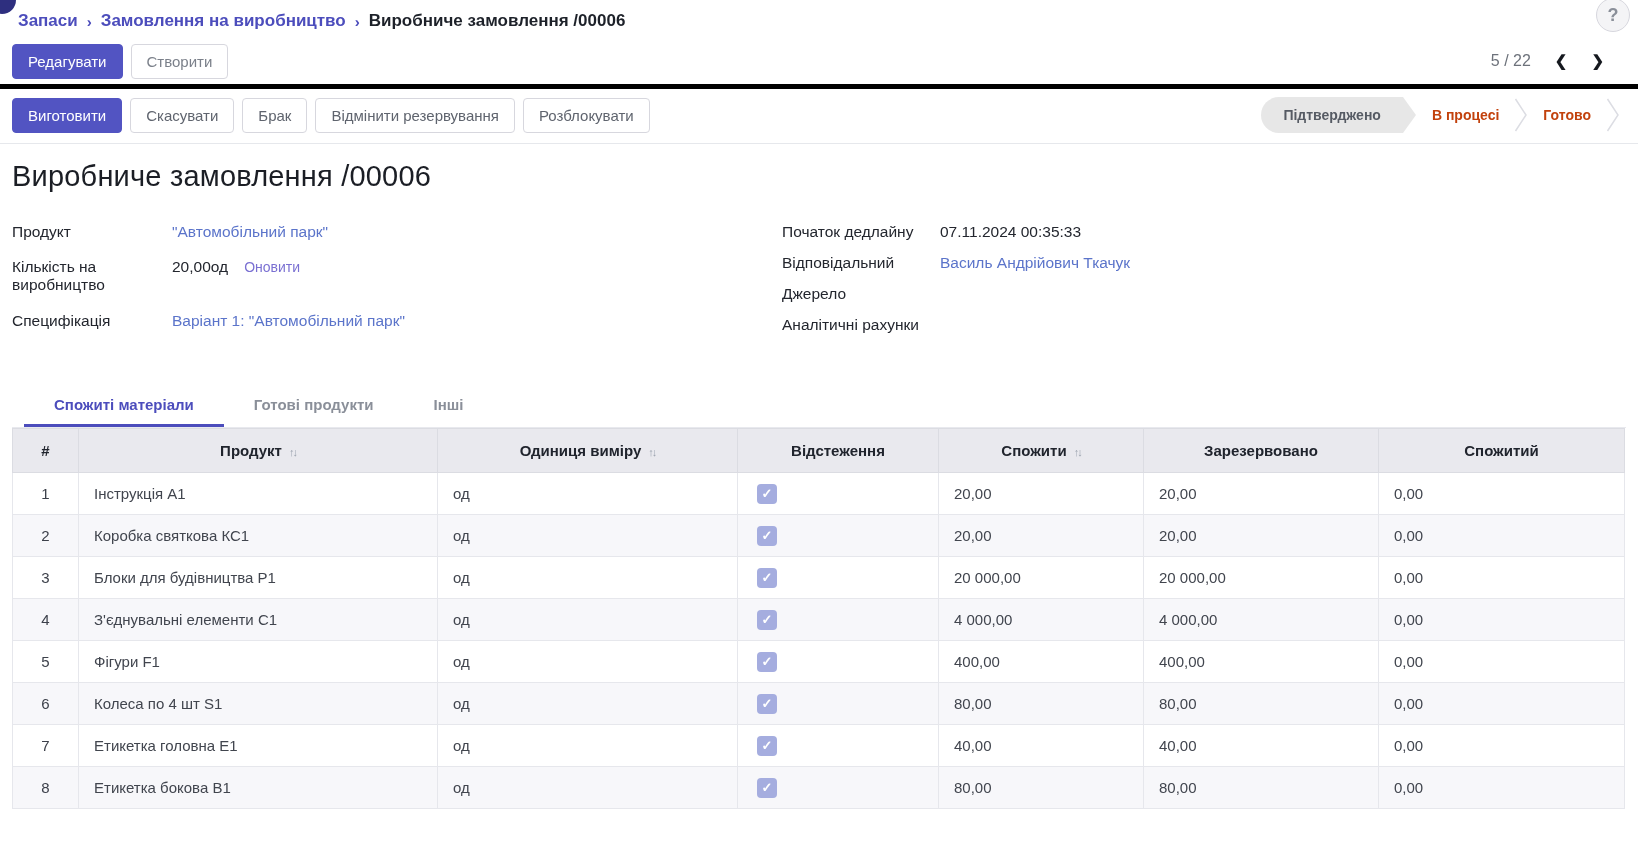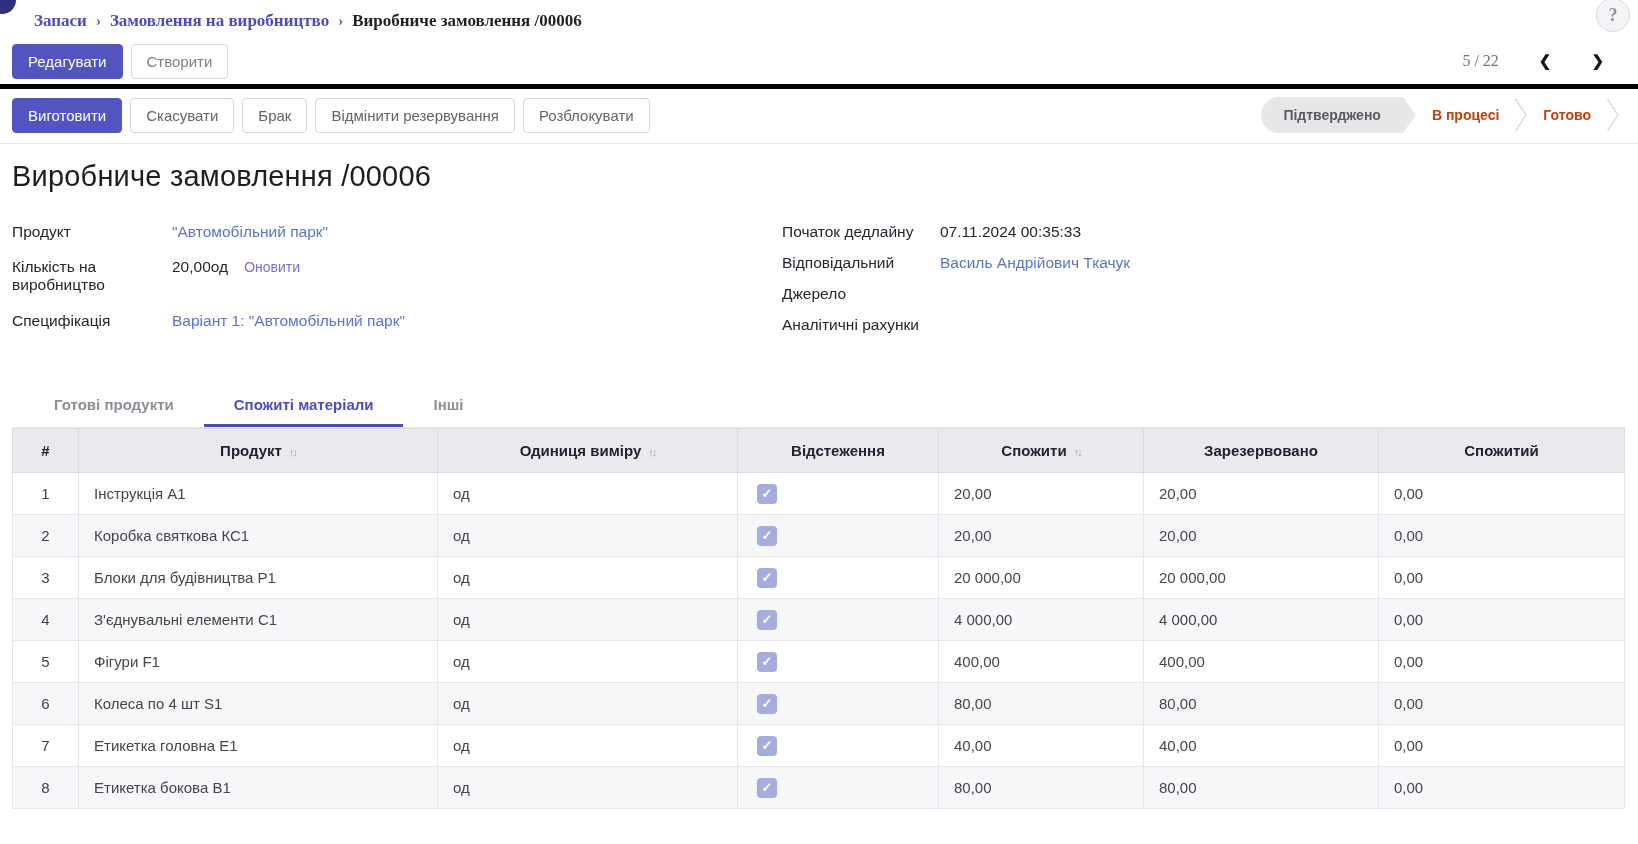--- a/index.html
+++ b/index.html
@@ -3,40 +3,40 @@
 <meta charset="utf-8">
 <style>
   * { box-sizing: border-box; }
   html,body { margin:0; padding:0; }
   body {
     width:1638px; height:844px; overflow:hidden; position:relative;
     background:#ffffff; color:#374151;
     font-family:"Liberation Sans", sans-serif;
   }
   
-  .topbar { position:relative; height:38px; display:flex; align-items:center; padding:4px 28px 0;font-family:Liberation Serif, serif; }
+  .topbar { position:relative; height:38px; display:flex; align-items:center; padding:4px 12px 0; }
   .logo-fragment { position:absolute; top:-14px; left:-12px; width:28px; height:28px; border-radius:50%; background:#2e2f7f; }
   .breadcrumb { font-size:17px; font-weight:700; color:#4c4dbc; display:flex; align-items:center; gap:9px; margin-left:6px; }
   .crumb-link { color:#4c4dbc; cursor:pointer; }
   .crumb-sep { color:#4c4dbc; font-size:15px; }
   .crumb-current { color:#1d2129; }
   .help-circle { position:absolute; top:-2px; right:8px; width:34px; height:34px; border-radius:50%;
     border:1px solid #d7d7de; background:#f4f4f6; color:#8a8f99; font-size:18px; font-weight:600;
     display:flex; align-items:center; justify-content:center; cursor:pointer; }
 
   
   .controlbar { display:flex; align-items:center; padding:6px 34px 6px 12px; height:46px; }
   .btn { font-size:15px; padding:8px 15px; border-radius:4px; border:1px solid transparent; cursor:pointer;
     font-family:"Liberation Sans", sans-serif; white-space:nowrap; }
   .btn-primary { background:#5254c2; color:#fff; border-color:#5254c2; }
   .btn-outline { background:#fff; border-color:#d7d7de; color:#7b808a; }
   .btn + .btn { margin-left:8px; }
   .menus { display:flex; gap:36px; margin-left:262px; color:#8b909a; font-size:16px; }
   .menu-item { display:flex; align-items:center; gap:9px; cursor:pointer; }
-  .pager { margin-left:auto; display:flex; align-items:flex-start; gap:40px; font-size:16px; color:#6d727b;font-family:Liberation Serif, serif; }
+  .pager { margin-left:auto; display:flex; align-items:flex-start; gap:24px; font-size:16px; color:#6d727b; }
   .pager-arrow { color:#15181e; font-size:15px; font-weight:700; cursor:pointer; }
 
   
   .actionbar { display:flex; align-items:center; padding:8px 12px 10px; border-top:5px solid #000000; border-bottom:1px solid #e6e8ec; }
   .action-buttons { display:flex; }
   .action-buttons .btn-outline { color:#5f646e; }
   .statusbar { margin-left:auto; display:flex; align-items:center; padding-right:4px; }
   .stage { font-size:14px; font-weight:700; color:#c2410c; padding:0 13px; height:36px; display:flex; align-items:center; cursor:pointer; }
   .stage.active { background:#e7e7e7; border-radius:18px 0 0 18px; color:#565b64; padding:0 22px; margin-right:16px; position:relative; }
   .stage.active::after { content:""; position:absolute; right:-13px; top:0;
@@ -144,22 +144,22 @@
 
       <div class="f-label">Джерело</div>
       <div class="f-value"></div>
 
       <div class="f-label">Аналітичні рахунки</div>
       <div class="f-value"></div>
     </div>
   </div>
 
   <div class="tabs">
+    <div class="tab active">Спожиті матеріали</div>
     <div class="tab">Готові продукти</div>
-    <div class="tab active">Спожиті матеріали</div>
     <div class="tab">Інші</div>
   </div>
 </div>
 
 <div class="table-wrap">
   <table>
     <colgroup>
       <col style="width:66px">
         <col style="width:359px">
         <col style="width:300px">

